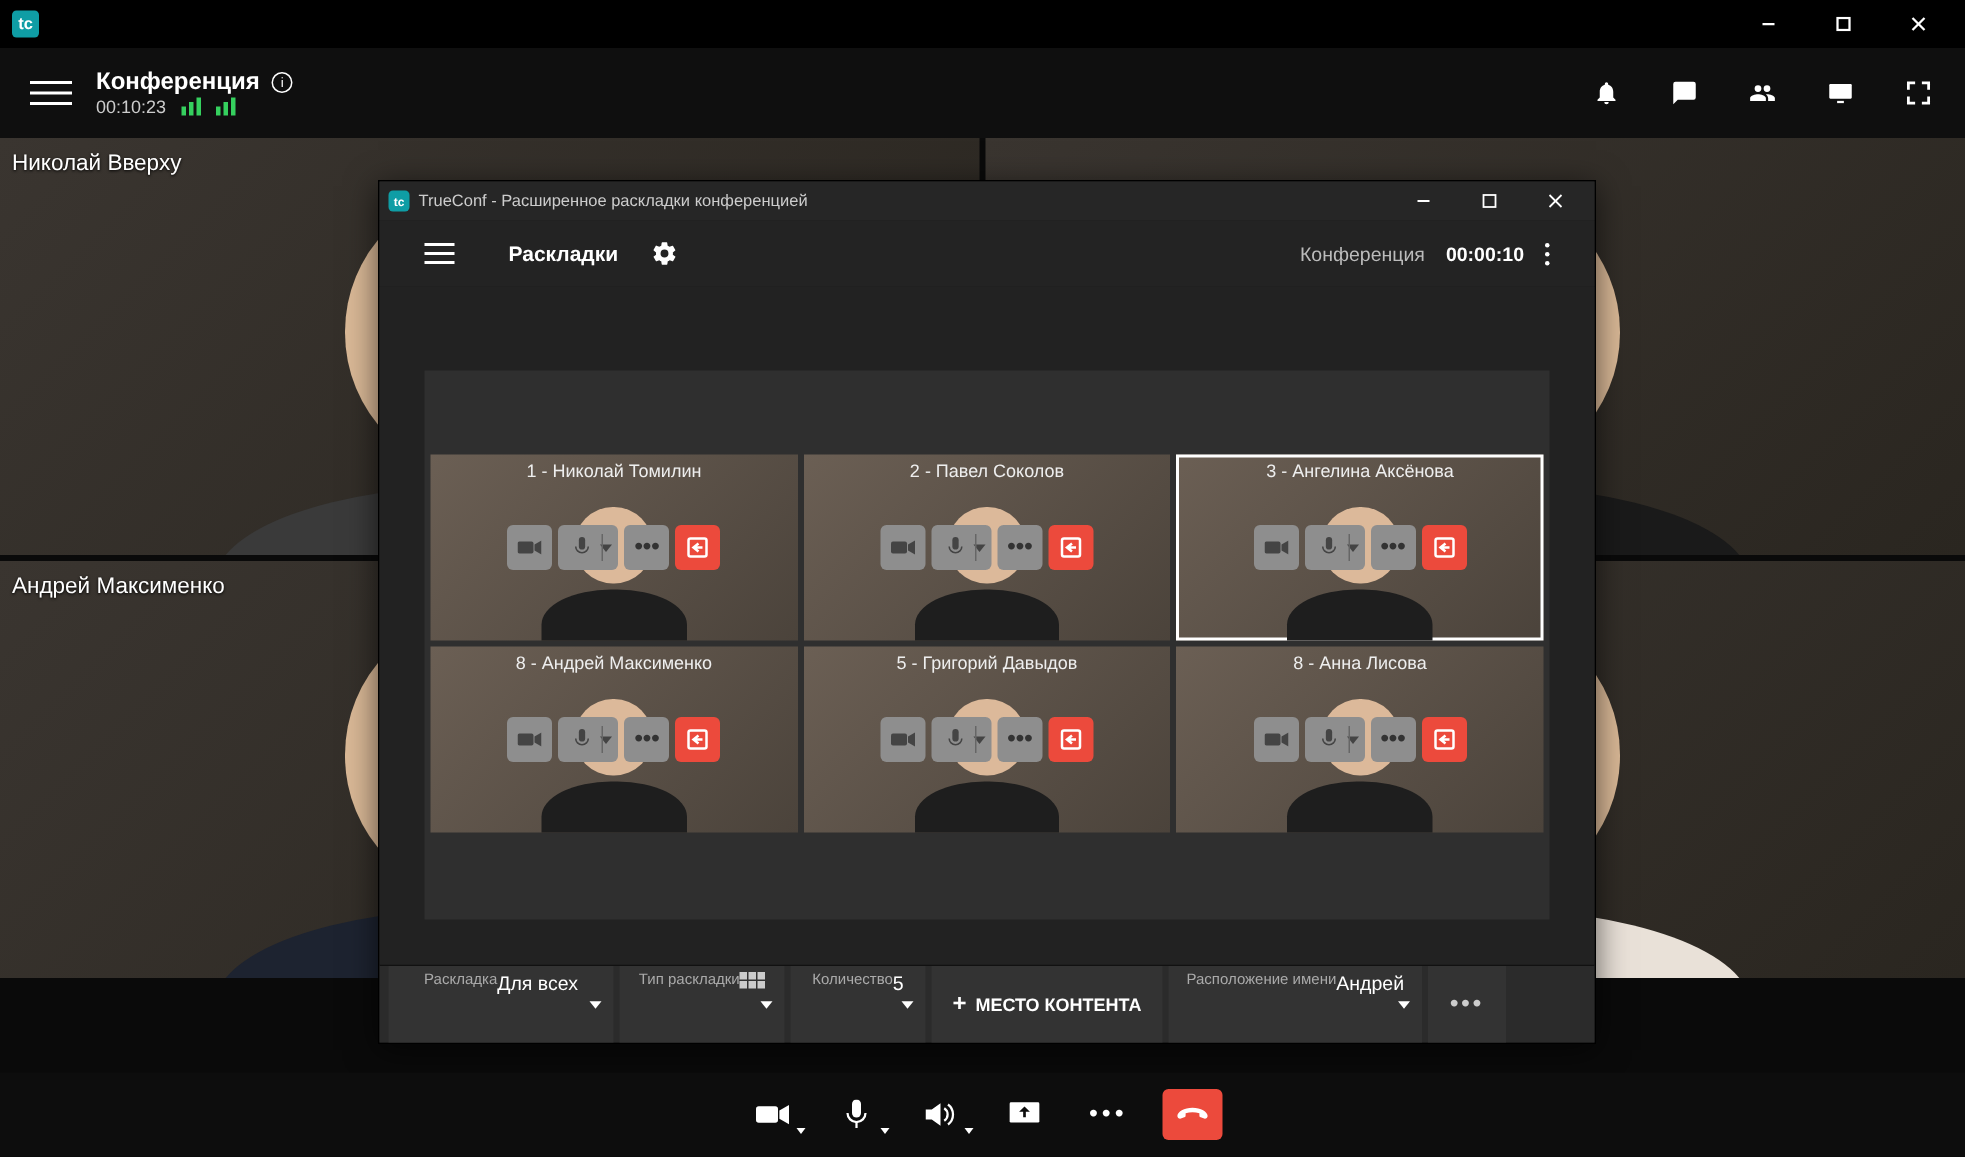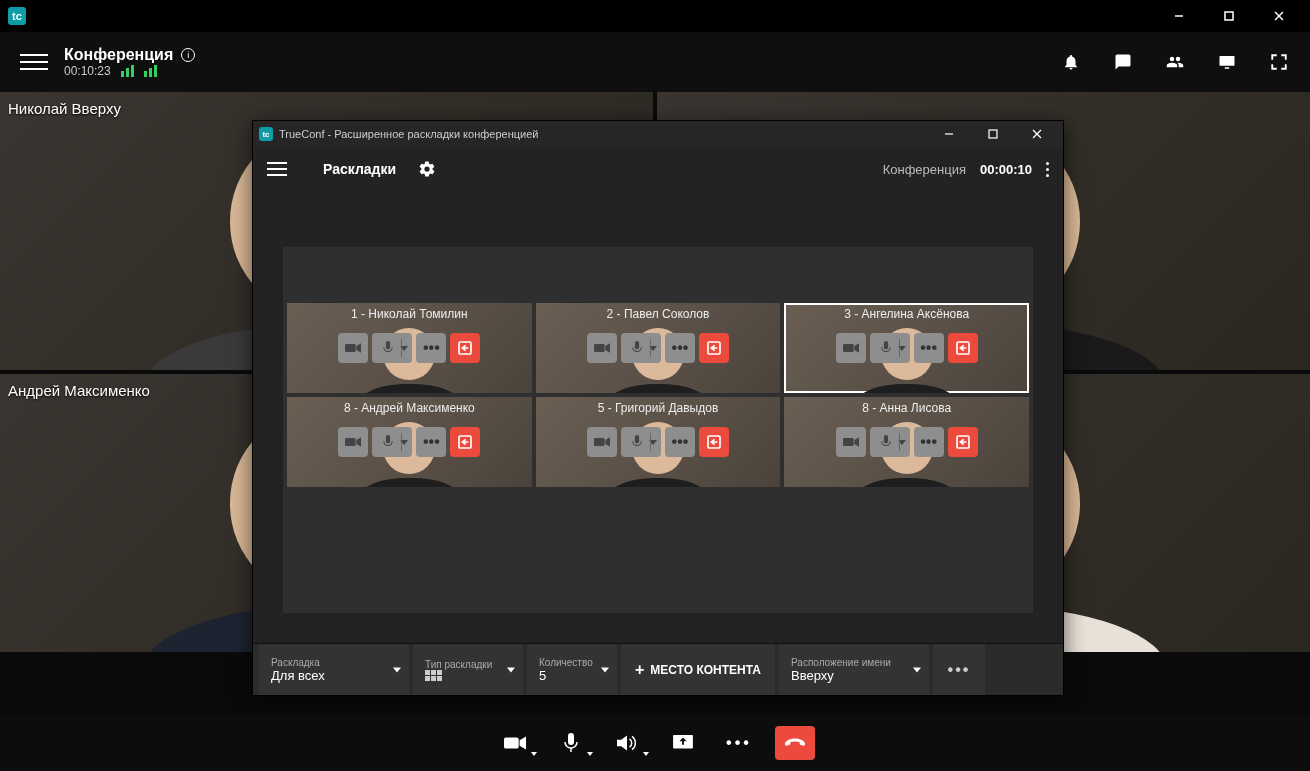--- a/index.html
+++ b/index.html
@@ -54,46 +54,46 @@
   .vtile.p3 .torso{background:#1a1a1a;}
   .vtile.p4 .torso{background:#e9e1d8;}
   
   .inner-window{
     position:absolute; left:252px; top:120px; width:812px; height:576px;
     background:#1c1c1c; border:1px solid #000; box-shadow:0 4px 20px rgba(0,0,0,.6);
     display:flex; flex-direction:column;
   }
   .inner-titlebar{height:26px;background:#262626;display:flex;align-items:center;padding:0 6px;font-size:11px;color:#ccc;}
   .inner-titlebar .win-ctrl{width:40px;height:26px;}
-  .mgr-header{height:44px;display:flex;align-items:center;padding:0 14px;gap:20px;background:#232323;}
+  .mgr-header{height:44px;display:flex;align-items:center;padding:0 30px;gap:20px;background:#232323;}
   .mgr-header .sect-title{font-size:14px;font-weight:600;color:#fff;}
   .mgr-header .right{margin-left:auto;display:flex;align-items:center;gap:14px;font-size:13px;color:#bbb;}
   .mgr-header .right .t{color:#bbb;}
   .mgr-header .right .tv{color:#fff;font-weight:600;}
   .kebab{display:flex;flex-direction:column;gap:3px;}.kebab span{width:3px;height:3px;background:#fff;border-radius:50%;}
   
   .preview{flex:1;background:#222;padding:24px 34px;position:relative;}
   .stage{position:absolute;left:30px;right:30px;top:56px;bottom:30px;background:#2f2f2f;}
-  .grid6{position:absolute;left:34px;right:34px;top:112px;height:184px;display:grid;grid-template-columns:repeat(3,1fr);grid-template-rows:1fr 1fr;gap:4px;}
+  .grid6{position:absolute;left:34px;right:34px;top:112px;height:252px;display:grid;grid-template-columns:repeat(3,1fr);grid-template-rows:1fr 1fr;gap:4px;}
   .cell{position:relative;background:linear-gradient(135deg,#6b5f54,#4b433b);overflow:hidden;}
   .cell.sel{outline:2px solid #fff;outline-offset:-2px;}
   .cell .clabel{position:absolute;top:4px;left:0;right:0;text-align:center;font-size:12px;color:#eee;}
   .cell .mini{position:absolute;inset:28% 28% 0 28%;}
   .cell .mhead{width:48%;aspect-ratio:1;background:#dcb99a;border-radius:50%;margin:0 auto;}
   .cell .mtorso{width:90%;height:55%;background:#1e1e1e;border-radius:48% 48% 0 0;margin:4px auto 0;}
   .cell-ctrls{position:absolute;left:50%;top:50%;transform:translate(-50%,-50%);display:flex;gap:4px;}
   .sq{width:30px;height:30px;background:#8e8e8e;border-radius:4px;display:flex;align-items:center;justify-content:center;}
   .sq.split{width:40px;position:relative;}
   .sq.split::after{content:"";position:absolute;right:10px;top:6px;bottom:6px;width:1px;background:#666;}
   .sq.dots{background:#8e8e8e;color:#333;font-weight:bold;}
   .sq.red{background:#ec4a3c;color:#fff;}
   .chev{width:0;height:0;border-left:4px solid transparent;border-right:4px solid transparent;border-top:5px solid #444;position:absolute;right:4px;}
   
   .mgr-toolbar{height:52px;background:#2b2b2b;display:flex;align-items:stretch;gap:4px;padding:0 6px;border-top:1px solid #111;}
-  .tb-item{background:#333;flex:0 0 auto;display:flex;flex-direction:column;justify-content:center;padding:4px 12px;position:relative;min-width:110px;}
+  .tb-item{background:#333;flex:0 0 auto;display:flex;flex-direction:row;justify-content:center;padding:4px 12px;position:relative;min-width:110px;}
   .tb-item .lbl{font-size:10px;color:#aaa;}
   .tb-item .val{font-size:13px;color:#fff;}
   .tb-item .dd{position:absolute;right:8px;top:50%;transform:translateY(-50%);width:0;height:0;border-left:4px solid transparent;border-right:4px solid transparent;border-top:5px solid #fff;}
   .tb-btn{background:#333;display:flex;align-items:center;justify-content:center;padding:0 14px;font-size:12px;font-weight:600;color:#fff;gap:6px;}
   .tb-more{background:#333;width:52px;display:flex;align-items:center;justify-content:center;}
   .gridicon{display:grid;grid-template-columns:repeat(3,5px);grid-template-rows:repeat(2,5px);gap:1px;}
   .gridicon span{background:#ccc;}
   
   .dock{position:absolute;left:0;right:0;bottom:0;height:56px;background:#0d0d0d;display:flex;align-items:center;justify-content:center;gap:16px;}
   .dbtn{width:40px;height:34px;display:flex;align-items:center;justify-content:center;color:#fff;position:relative;}
@@ -459,21 +459,21 @@
       <span class="lbl">Количество</span>
       <span class="val">5</span>
       <span class="dd"></span>
     </div>
     <div class="tb-btn" style="min-width:150px">
       <span style="font-size:16px;">+</span>
       <span>МЕСТО КОНТЕНТА</span>
     </div>
     <div class="tb-item" style="min-width:150px">
       <span class="lbl">Расположение имени</span>
-      <span class="val">Вверху</span>
+      <span class="val">Андрей</span>
       <span class="dd"></span>
     </div>
     <div class="tb-more">
       <span style="letter-spacing:2px;font-weight:bold;color:#ccc">•••</span>
     </div>
   </div>
 </div>
 
 <div class="dock">
   <div class="dbtn">

